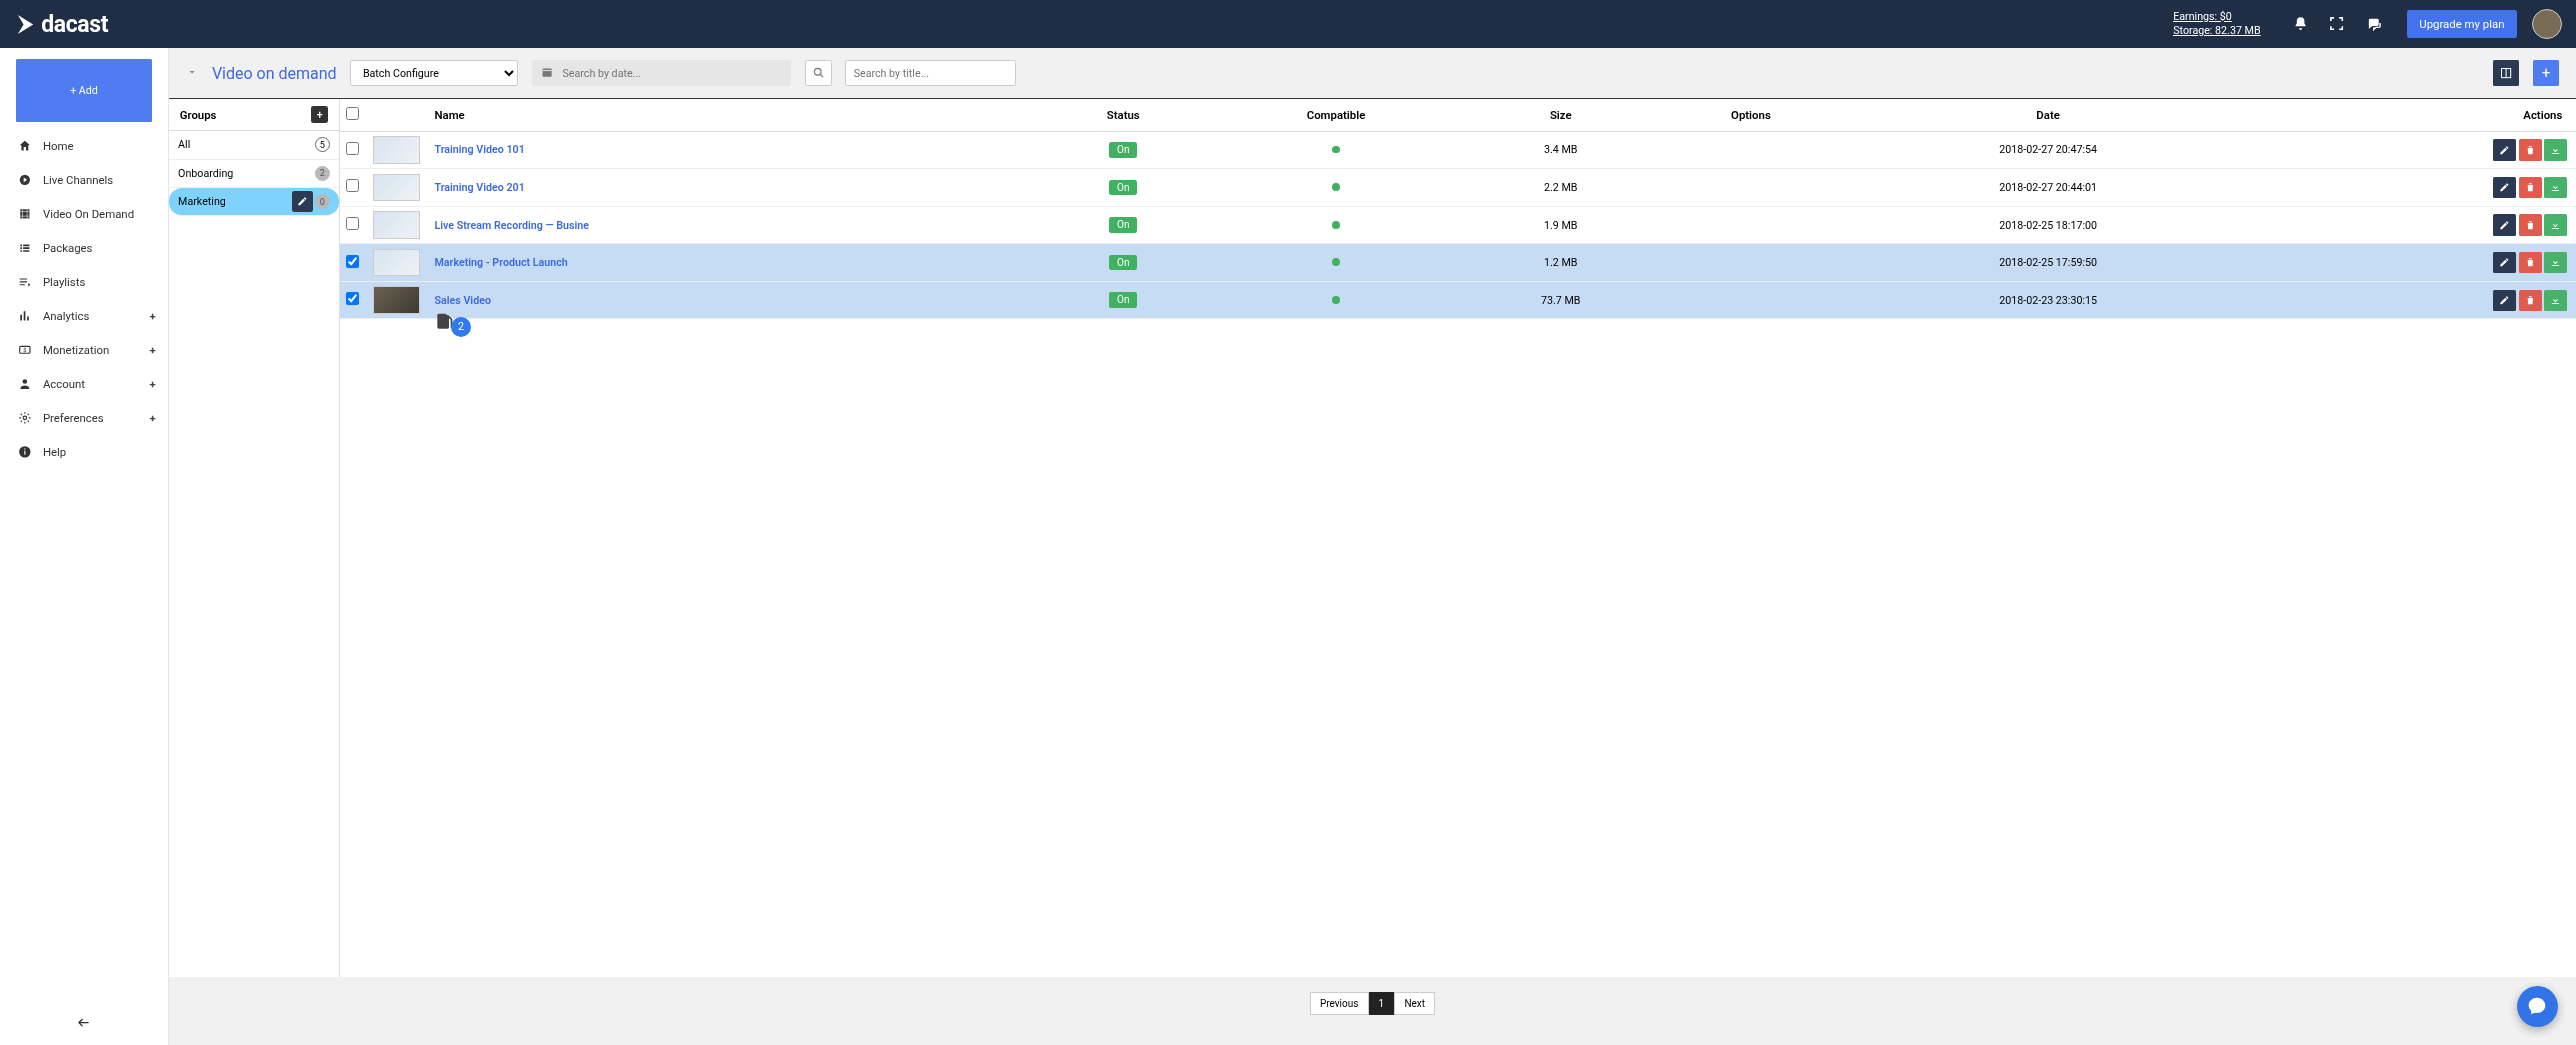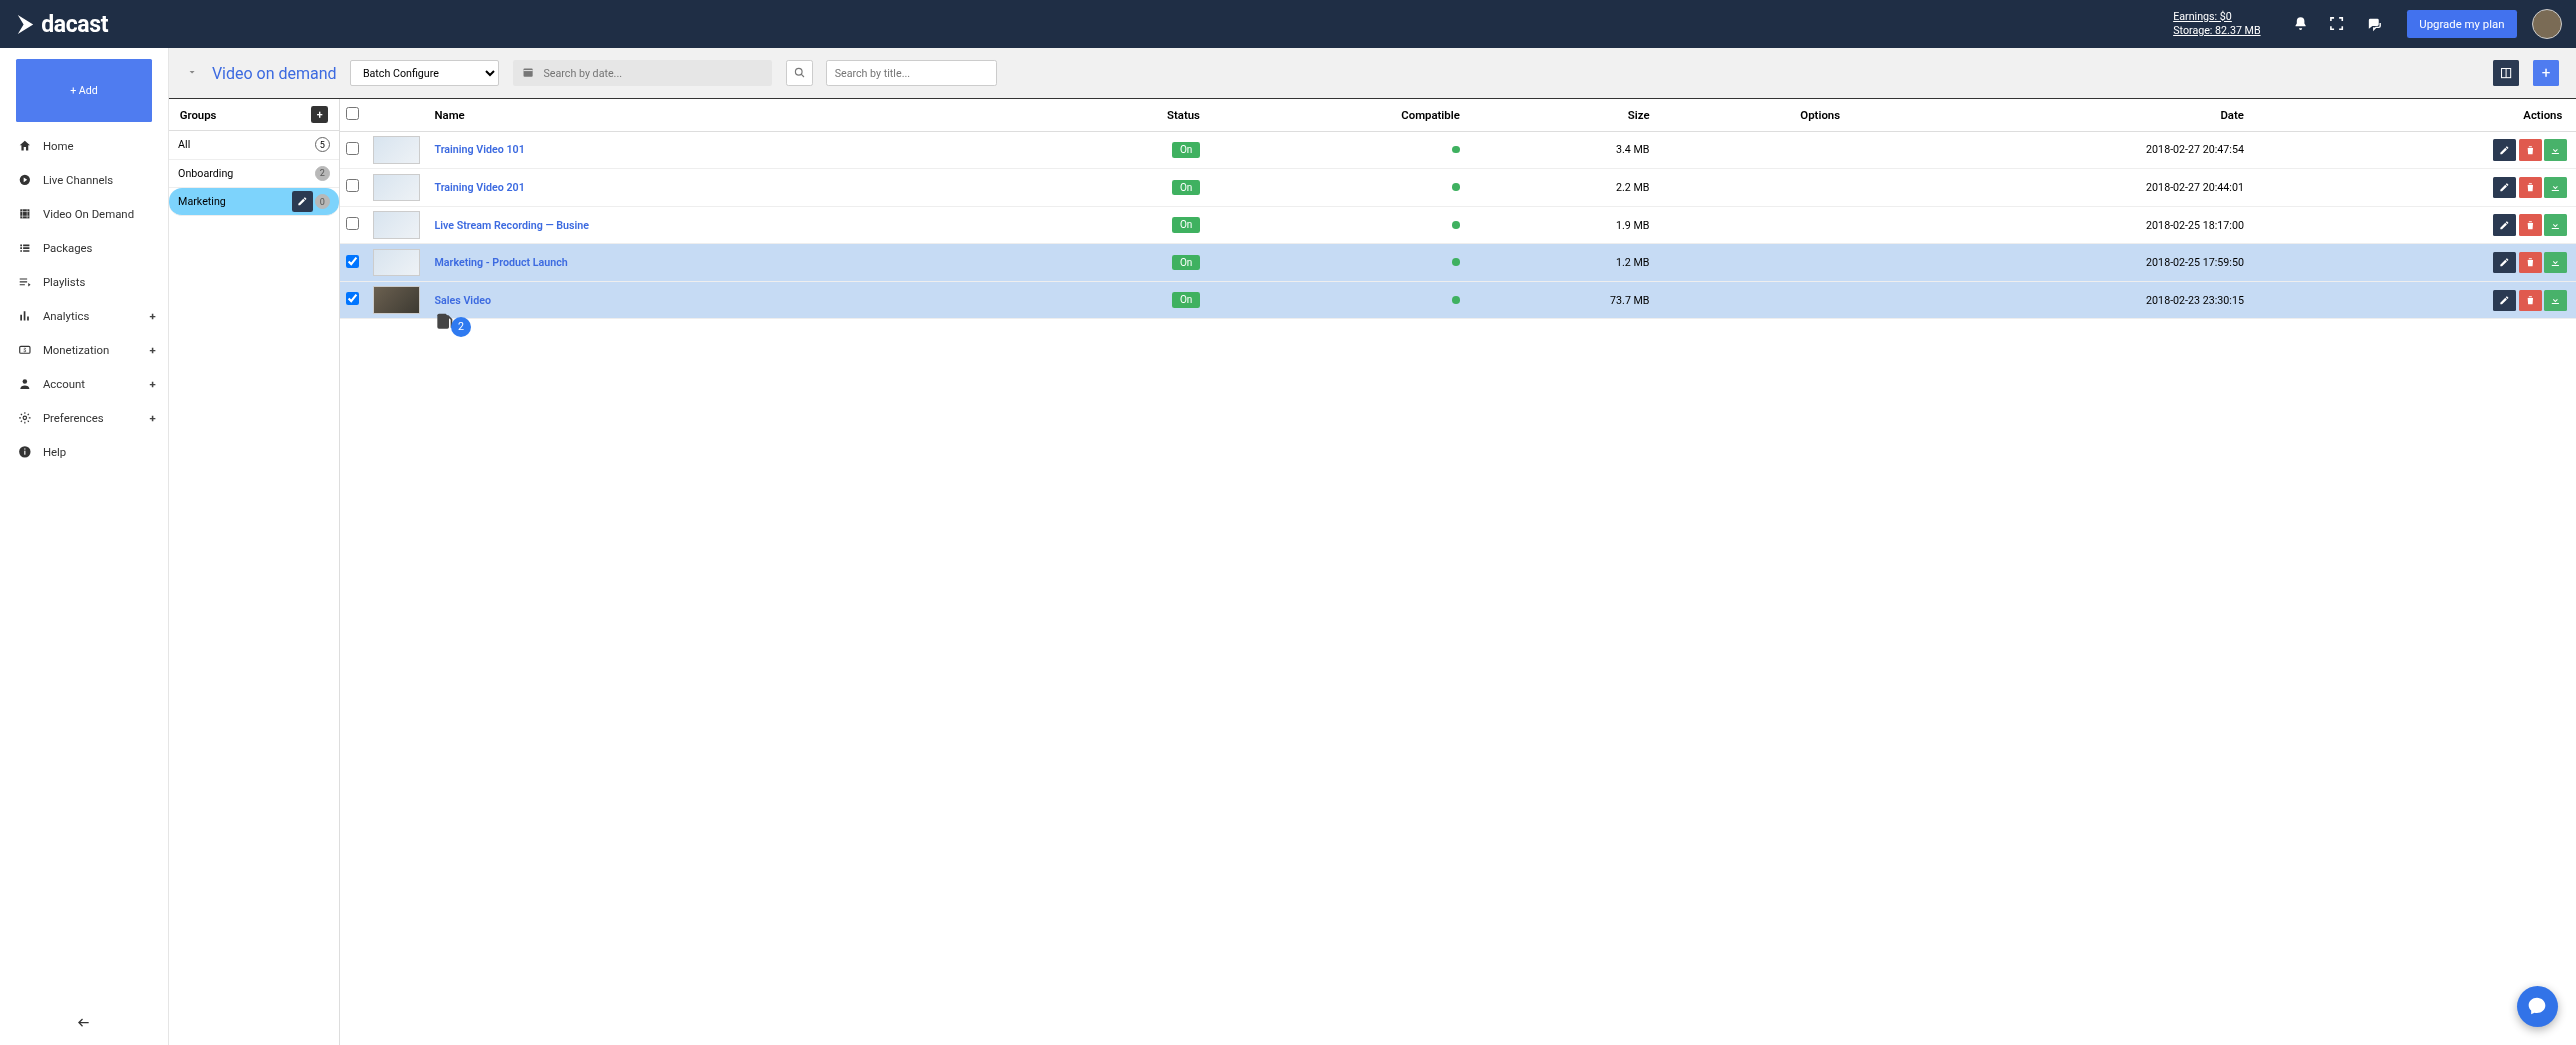--- a/index.html
+++ b/index.html
@@ -19,21 +19,21 @@
 .add-btn { margin: 10.7px 16px 7.6px; background: #4f7cf0; color: #fff; border: none; padding: 25px 0; font-size: 10.7px; border-radius: 1.5px; cursor: pointer; }
 .nav-item { display: flex; align-items: center; padding: 10px 17px; font-size: 11.4px; color: #333; cursor: pointer; position: relative; }
 .nav-item .icon { width: 15.2px; margin-right: 10.7px; display: flex; justify-content: center; }
 .nav-item .plus { position: absolute; right: 12.2px; font-weight: bold; color: #444; }
 .collapse-arrow { text-align: center; padding: 10.7px 0; cursor: pointer; font-size: 15.2px; }
 
 .content { flex: 1; background: #f1f1f1; display: flex; flex-direction: column; overflow: hidden; }
 .page-header { display: flex; align-items: center; padding: 12.2px 17px; gap: 13.7px; }
 .page-header .chevron { color: #888; cursor: pointer; }
 .page-title { color: #3c6ae0; font-size: 16px; font-weight: 400; }
-.batch-select { margin-left: auto; width: 149px; height: 26px; border: 0.8px solid #ccc; border-radius: 2px; padding: 0 7.6px; font-size: 10.7px; background: #fff; cursor: pointer; }
+.batch-select { margin-left: auto; width: 168px; height: 26px; border: 0.8px solid #ccc; border-radius: 2px; padding: 0 7.6px; font-size: 10.7px; background: #fff; cursor: pointer; }
 .search-group { display: flex; align-items: center; background: #e6e6e6; border-radius: 2.3px; height: 26px; }
 .search-group .sicon { width: 30.5px; text-align: center; color: #777; }
 .search-group input { border: none; background: transparent; height: 100%; font-size: 10.7px; outline: none; }
 .search-date { width: 259px; }
 .search-date input { width: 221px; }
 .hdr-btn { width: 26px; height: 26px; display: flex; align-items: center; justify-content: center; border-radius: 1.5px; cursor: pointer; color: #fff; }
 .hdr-btn.dark { background: #2b3a52; }
 .hdr-btn.blue { background: #4f7cf0; font-size: 15.2px; }
 
 .table-wrap { flex: 1; background: #fff; border-top: 1.5px solid #333; display: flex; overflow: hidden; }
@@ -64,21 +64,21 @@
 .row-btn.edit { background: #2b3a52; }
 .row-btn.del { background: #e05a4e; }
 .row-btn.dl { background: #48b26a; }
 
 .pager { display: flex; justify-content: center; gap: 0; padding: 15.2px 0 30.5px; background: #f1f1f1; }
 .pager-btn { border: 0.8px solid #ccc; background: #fff; padding: 4.6px 9.1px; font-size: 10px; cursor: pointer; }
 .pager-btn.current { background: #222; color: #fff; border-color: #222; }
 
 .help-fab { position: fixed; right: 18.3px; bottom: 18.3px; width: 41px; height: 41px; border-radius: 50%; background: #3273e8; display: flex; align-items: center; justify-content: center; cursor: pointer; box-shadow: 0 3px 9.1px rgba(0,0,0,0.3); }
 
-th.center, td.center { text-align: right; }
+th.center, td.center { text-align: center; }
 th.right, td.right { text-align: right; }
 </style>
 </head>
 <body>
 
 <div class="topbar">
   <div class="logo">
     <svg viewBox="0 0 24 24" fill="#fff">
         <path d="M4 2 L20 12 L4 22 L10 12 Z"></path>
       </svg>
@@ -460,20 +460,25 @@
                       </svg>
                     </span>
                   </div>
                 </td>
               </tr>
             </tbody>
         </table>
       </div>
     </div>
 
+    <div class="pager">
+      <button class="pager-btn">Previous</button>
+      <button class="pager-btn current">1</button>
+      <button class="pager-btn">Next</button>
+    </div>
   </div>
 </div>
 
 <div class="help-fab">
   <svg width="20" height="20" viewBox="0 0 24 24" fill="#fff">
       <path d="M12 2C6.5 2 2 6 2 11c0 2.5 1.2 4.8 3 6.4V22l4-2c1 .2 2 .3 3 .3 5.5 0 10-4 10-9S17.5 2 12 2z"></path>
     </svg>
 </div>
 
 

